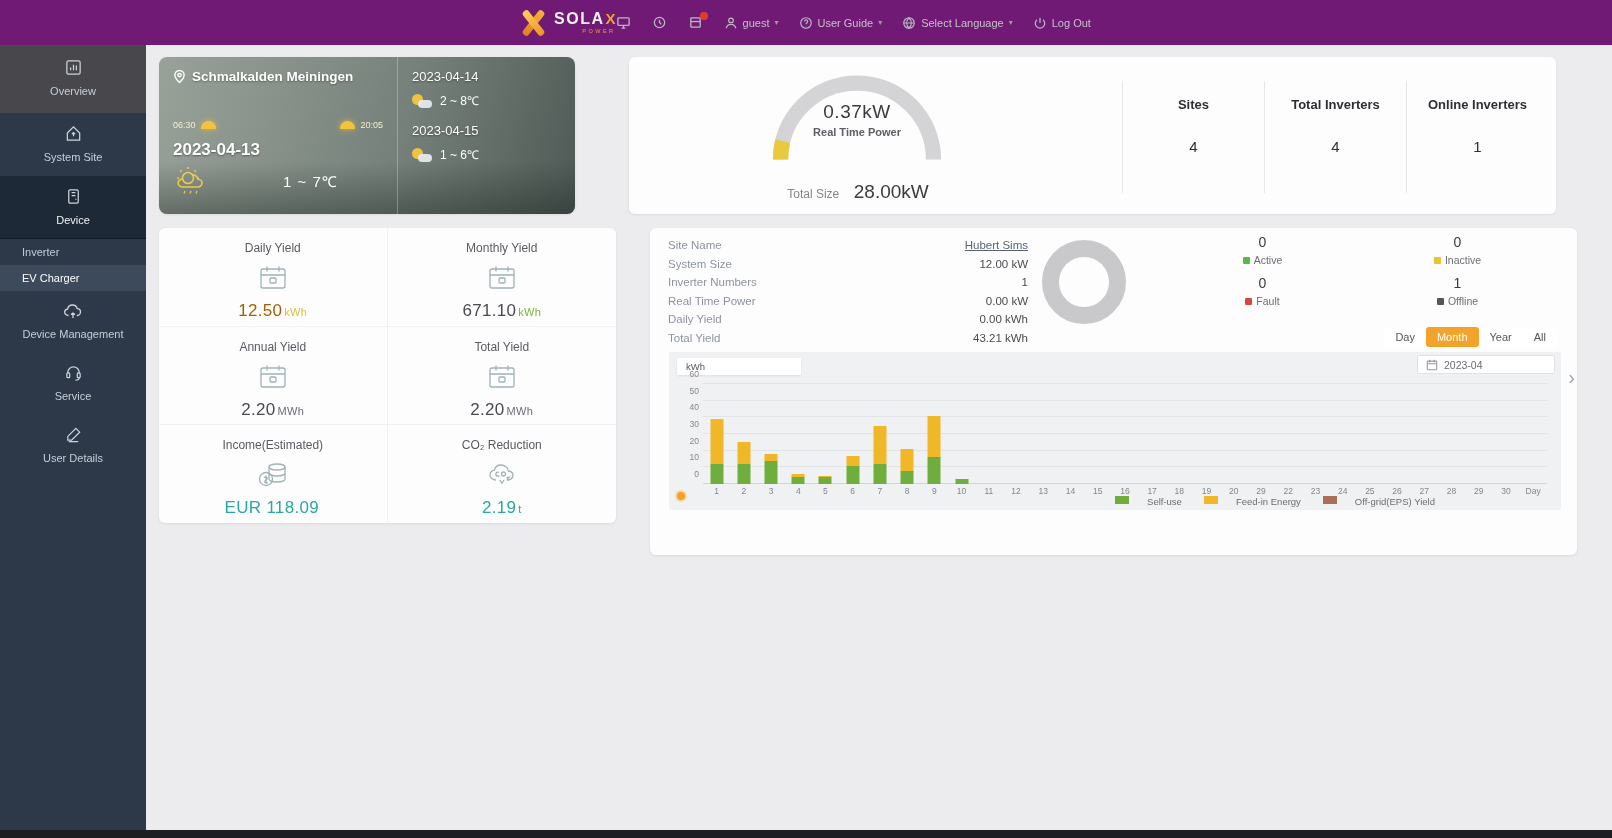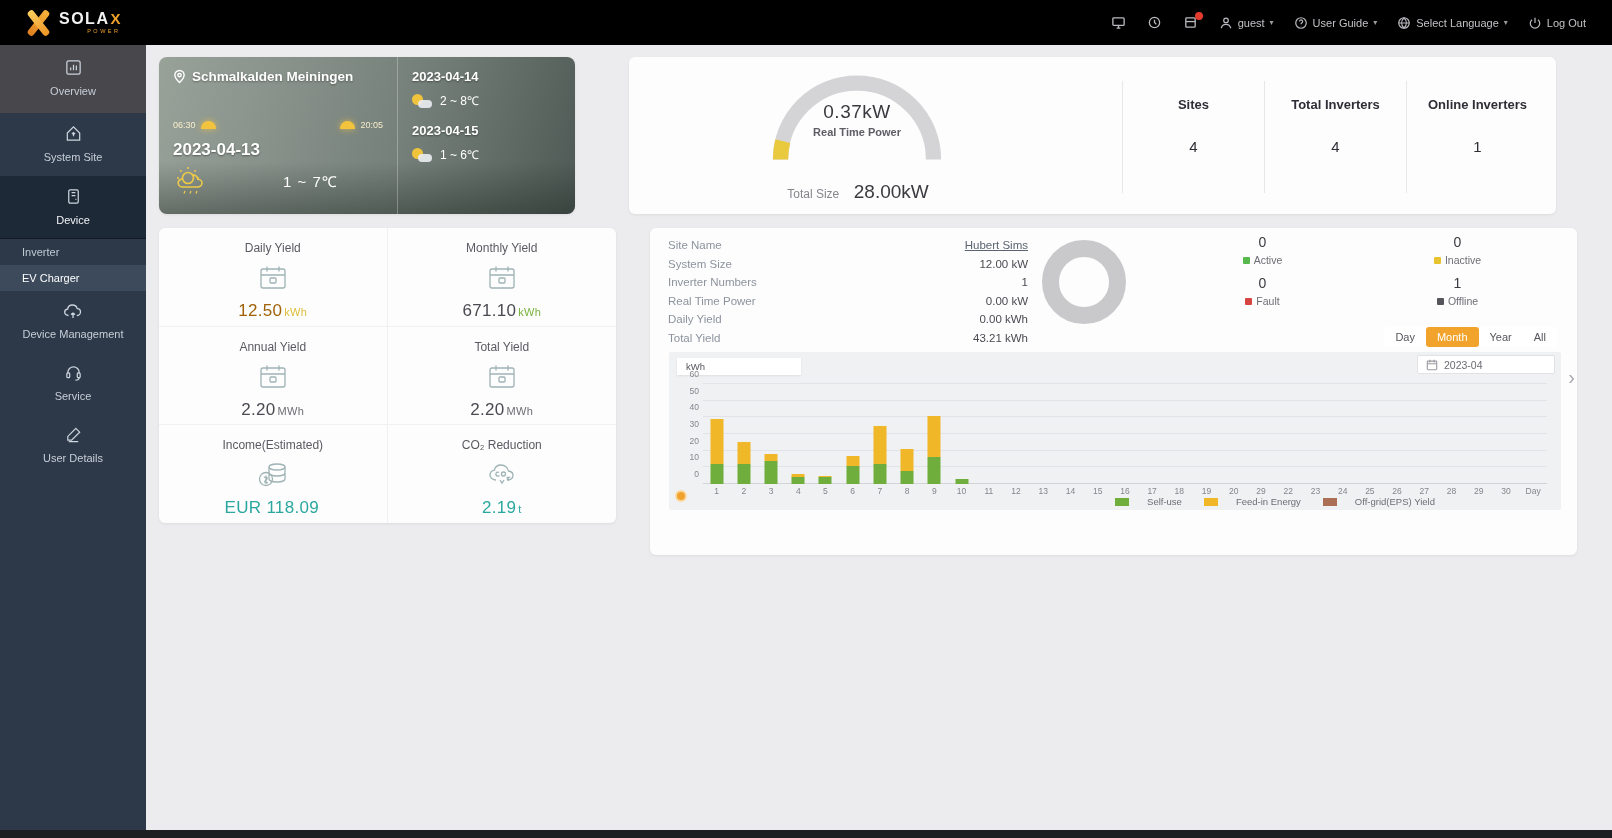--- a/index.html
+++ b/index.html
@@ -1,20 +1,20 @@
 <!DOCTYPE html>
 <html><head>
 <meta charset="utf-8">
 <style>
   * { margin:0; padding:0; box-sizing:border-box; }
   html,body { width:1612px; height:838px; }
   body { font-family:"Liberation Sans",sans-serif; background:#ececee; position:relative; overflow:hidden; color:#333; }
 
   
-  #topbar { position:absolute; top:0; left:0; width:1612px; height:45px; background:#000000; display:flex; align-items:center; justify-content:space-between; padding:0 26px 0 24px; z-index:30; }
+  #topbar { position:absolute; top:0; left:0; width:1612px; height:45px; background:#701a75; display:flex; align-items:center; justify-content:center; padding:0 26px 0 24px; z-index:30; }
   .logo { display:flex; align-items:center; gap:9px; }
   .logo-x { position:relative; width:26px; height:28px; }
   .logo-x i { position:absolute; left:11px; top:-1px; width:7px; height:30px; border-radius:3px; background:linear-gradient(180deg,#f6b23a,#e07f1f); }
   .logo-x i:first-child { transform:rotate(38deg); }
   .logo-x i:last-child { transform:rotate(-38deg); background:linear-gradient(180deg,#fccf5e,#ef9426); }
   .logo-text { display:flex; flex-direction:column; line-height:1; }
   .logo-row { display:flex; align-items:baseline; }
   .logo-name { color:#f2f2f2; font-weight:bold; font-size:16px; letter-spacing:1.5px; }
   .logo-mark { color:#f0a22c; font-weight:bold; font-size:15px; margin-left:1px; }
   .logo-sub { color:#f0a22c; font-size:5.5px; letter-spacing:2.5px; align-self:flex-end; margin-top:2px; }
@@ -45,21 +45,21 @@
   .wx-left { flex:1; padding:12px 14px 10px; position:relative; }
   .wx-right { width:178px; border-left:1px solid rgba(255,255,255,.28); padding:12px 14px; position:relative; z-index:2; }
   .wx-loc { display:flex; align-items:center; gap:6px; font-size:13.5px; font-weight:bold; text-shadow:0 1px 2px rgba(0,0,0,.35); }
   .wx-loc svg { stroke:#fff; fill:none; stroke-width:1.5; }
   .sunrow { display:flex; justify-content:space-between; align-items:center; margin-top:36px; font-size:9px; color:#f7edca; }
   .sunrow .grp { display:flex; align-items:center; gap:5px; }
   .sun-pill { width:15px; height:8px; border-radius:15px 15px 0 0; background:#f2c43e; box-shadow:0 0 6px rgba(242,196,62,.8); }
   .wx-date { font-size:17px; font-weight:bold; margin-top:10px; text-shadow:0 1px 2px rgba(0,0,0,.4); position:relative; z-index:2; }
   .wx-bottom { display:flex; align-items:center; margin-top:6px; position:relative; z-index:2; }
   .wx-temp { font-size:15px; margin-left:74px; letter-spacing:1px; }
-  .fc-date { font-size:13px; font-weight:bold; text-shadow:0 1px 2px rgba(0,0,0,.4); }
+  .fc-date { font-size:13px; font-weight:normal; text-shadow:0 1px 2px rgba(0,0,0,.4); }
   .fc-row { display:flex; align-items:center; gap:8px; margin:8px 0 14px; font-size:12px; }
   .fc-ic { position:relative; width:20px; height:14px; }
   .fc-ic .s { position:absolute; left:0; top:0; width:11px; height:11px; border-radius:50%; background:#f0c33c; }
   .fc-ic .c { position:absolute; right:0; bottom:0; width:14px; height:8px; border-radius:8px; background:#e9ecef; opacity:.92; }
 
   
   #overview-card { left:629px; top:57px; width:927px; height:157px; }
   #gauge-wrap { position:absolute; left:138px; top:12px; width:180px; height:100px; }
   #gauge-text { position:absolute; left:0; top:32px; width:180px; text-align:center; }
   #gauge-value { font-size:19px; color:#3a3a40; letter-spacing:.5px; }
@@ -107,21 +107,21 @@
   #chart-plot { position:absolute; left:34px; right:14px; top:32px; height:100px; }
   .gridline { position:absolute; left:0; right:0; height:1px; background:#e2e3e6; }
   .gridline.zero { background:#d3d4d8; }
   .ytick { position:absolute; left:-26px; width:22px; text-align:right; font-size:8.5px; color:#85858d; transform:translateY(-50%); }
   #slots { position:absolute; left:0; right:0; top:0; bottom:0; display:flex; }
   .slot { flex:1; position:relative; }
   .slot .seg { position:absolute; left:50%; transform:translateX(-50%); width:13px; }
   #xrow { position:absolute; left:34px; right:14px; top:134px; display:flex; }
   .xlab { flex:1; text-align:center; font-size:8.5px; color:#85858d; }
   #chart-legend { position:absolute; left:320px; right:0; top:144px; display:flex; justify-content:center; gap:22px; font-size:9.5px; color:#6d6d75; }
-  .lg-item { display:flex; align-items:center; gap:18px; }
+  .lg-item { display:flex; gap:18px; }
   .lg-sw { width:14px; height:8px; display:inline-block; }
   #chart-dot { position:absolute; left:6px; top:138px; width:12px; height:12px; border-radius:50%; background:#f0a22c; border:2px solid #fad9a1; }
   #next-arrow { position:absolute; right:2px; top:138px; font-size:20px; color:#a7a7ad; cursor:pointer; }
 
   #bottom-strip { position:absolute; left:0; bottom:0; width:1612px; height:8px; background:#1d1e22; z-index:40; }
 </style>
 </head>
 <body>
 
 <header id="topbar">

